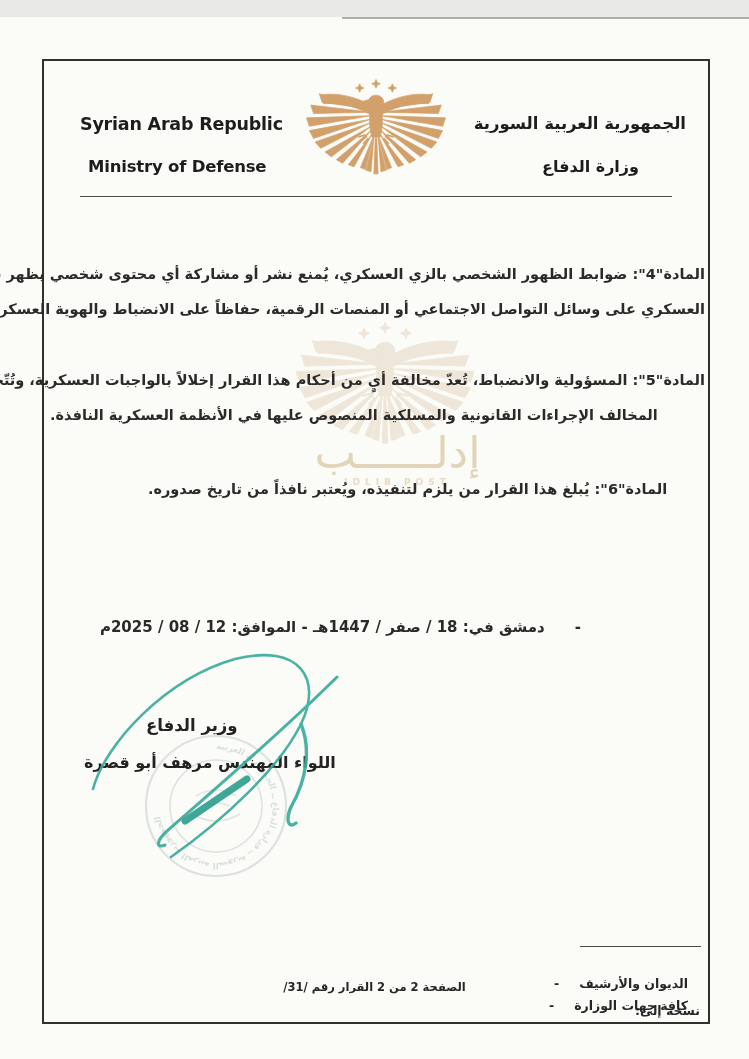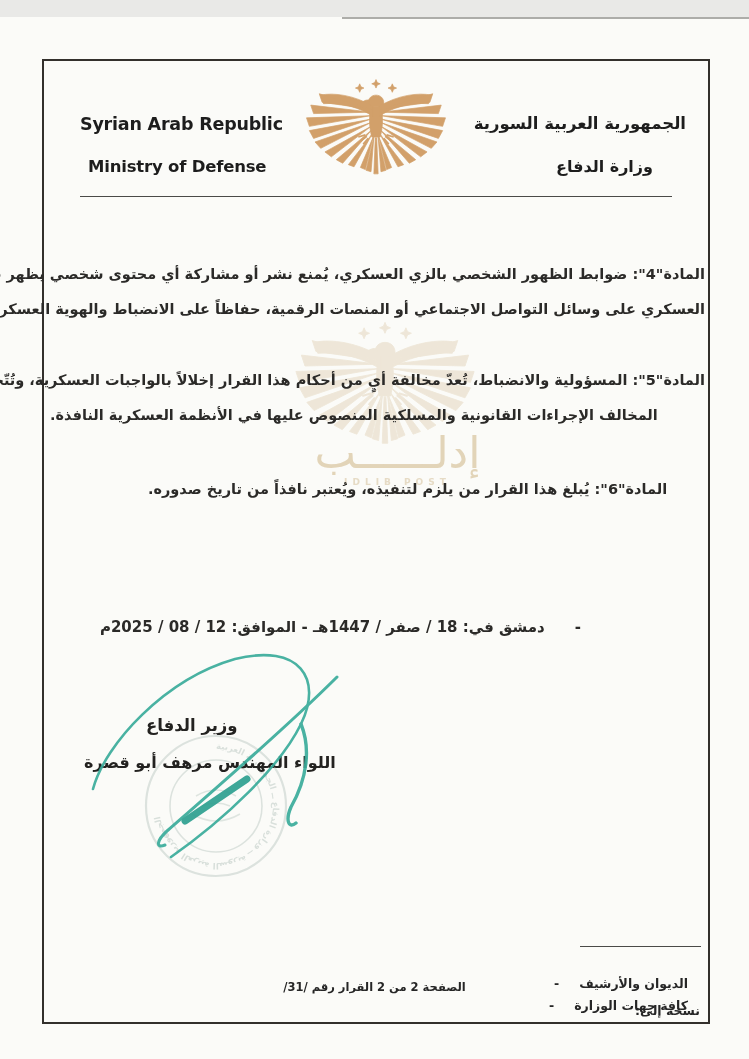--- a/index.html
+++ b/index.html
@@ -7,21 +7,21 @@
   .page{position:relative;width:749px;height:1059px;background:#fbfbf8;overflow:hidden;margin:17px auto;
         color:#262626;}
   .frame{position:absolute;left:42px;top:42px;width:668px;height:965px;border:2.5px solid #33302c;
          box-sizing:border-box;background:transparent;}
   .artifact-top{position:absolute;top:0;left:342px;right:0;height:2px;background:#6e6e68;opacity:.55;}
 
   
   .en-l1{position:absolute;left:80px;top:97px;font-size:17.5px;font-weight:700;letter-spacing:-.2px;color:#1d1d1d;}
   .en-l2{position:absolute;left:88px;top:140px;font-size:16.5px;font-weight:700;letter-spacing:-.2px;color:#1d1d1d;}
   .ar-l1{position:absolute;right:63px;top:97px;font-size:16.5px;font-weight:700;color:#1d1d1d;}
-  .ar-l2{position:absolute;right:96px;top:140px;font-size:16px;font-weight:700;color:#1d1d1d;text-align:center;}
+  .ar-l2{position:absolute;right:110px;top:140px;font-size:16px;font-weight:700;color:#1d1d1d;text-align:center;}
   .emblem{position:absolute;left:298px;top:58px;width:156px;height:124px;fill:#d2a06a;}
   .hdr-line{position:absolute;left:80px;right:77px;top:179px;border-top:1.6px solid #4a4a48;}
 
   
   .wm-eagle{position:absolute;left:285px;top:300px;width:200px;height:158px;fill:#ece3d3;opacity:.85;z-index:1;}
   .wm-idlib{position:absolute;left:290px;top:414px;width:215px;text-align:center;z-index:1;}
   .wm-idlib .ar{font-size:44px;font-weight:400;color:#e2d4b8;line-height:1;}
   .wm-idlib .la{margin-top:2px;font-size:9px;letter-spacing:5px;color:#e6dbc5;font-weight:700;}
 
   

